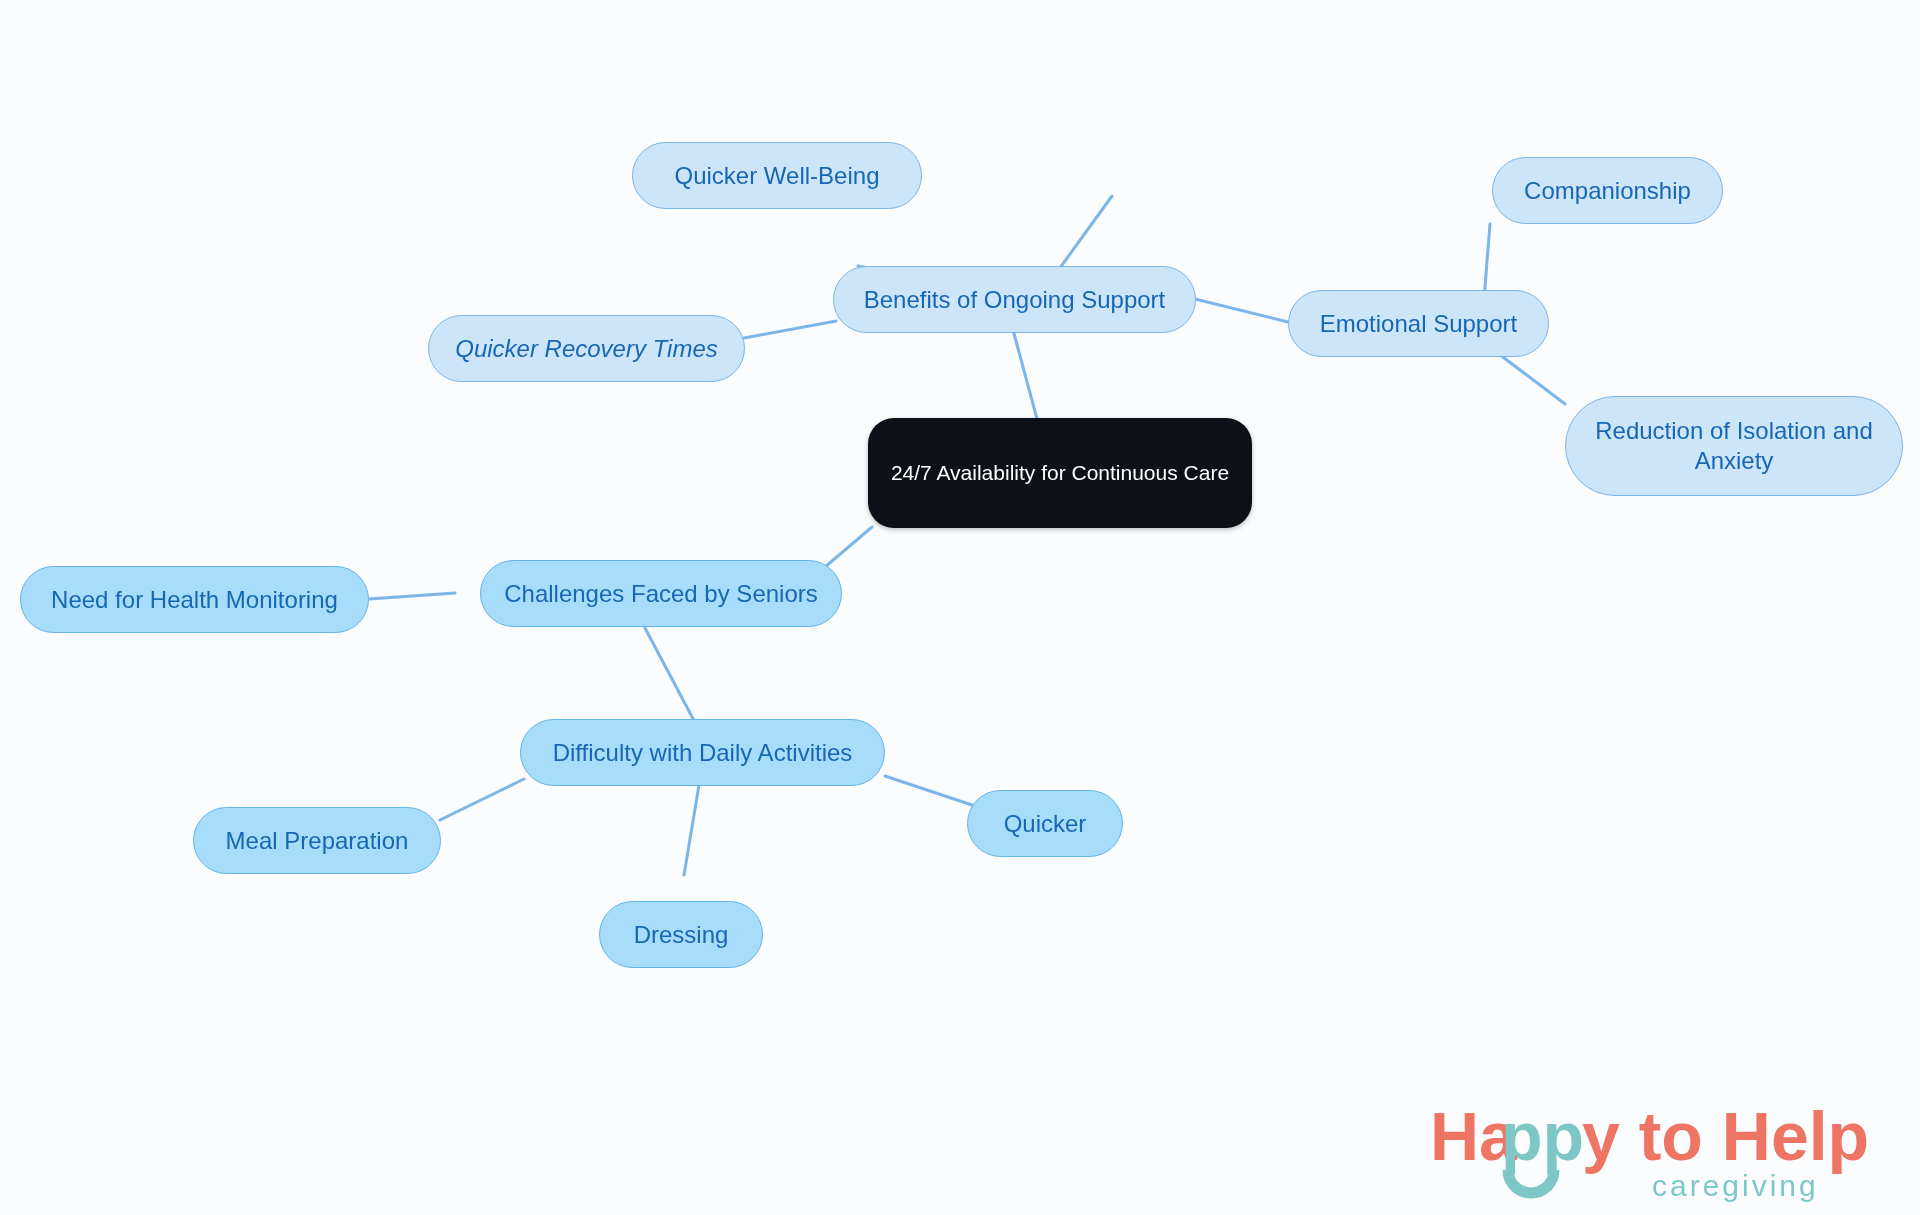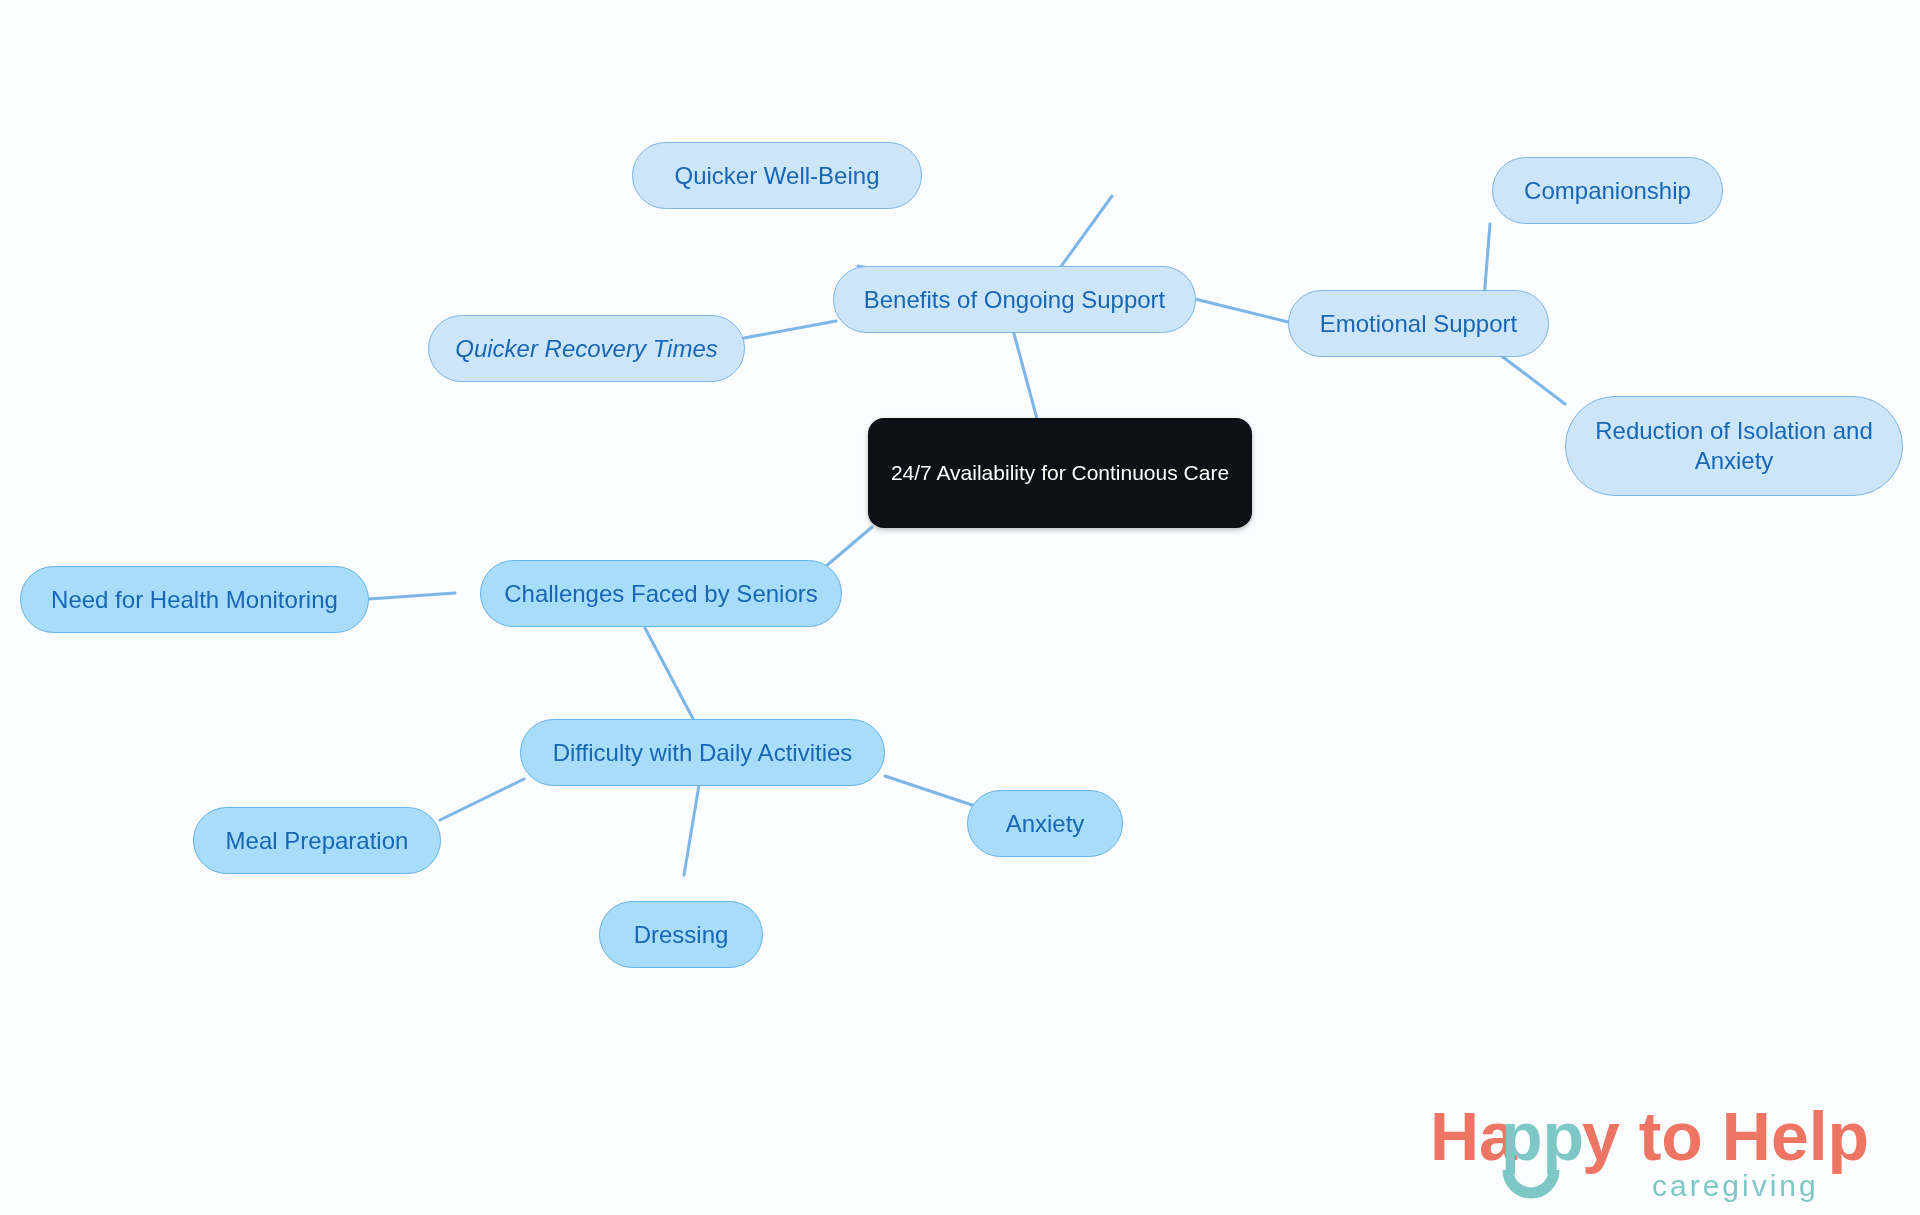--- a/index.html
+++ b/index.html
@@ -30,21 +30,21 @@
     justify-content: center;
     text-align: center;
     border-radius: 999px;
     line-height: 1.25;
     padding: 6px 14px;
   }
   .node.root {
     background: #0d1117;
     color: #ffffff;
     border: none;
-    border-radius: 16px;
+    border-radius: 26px;
     font-size: 21px;
     box-shadow: 0 2px 5px rgba(0,0,0,0.25);
   }
   .node.light {
     background: #cce5f9;
     border: 1.5px solid #7cb5e8;
     color: #1767b5;
     font-size: 24px;
   }
   .node.vivid {
@@ -144,21 +144,21 @@
 
   <div class="node vivid" style="left:193px; top:807px; width:248px; height:67px;">
     <span class="label">Meal Preparation</span>
   </div>
 
   <div class="node vivid" style="left:599px; top:884px; width:164px; height:67px;margin-top:17px;">
     <span class="label">Dressing</span>
   </div>
 
   <div class="node vivid" style="left:967px; top:790px; width:156px; height:67px;">
-    <span class="label">Anxiety</span>
+    <span class="label">Quicker</span>
   </div>
 
   <svg id="logo" viewBox="0 0 460 108" xmlns="http://www.w3.org/2000/svg">
 
     <path d="M 78 72 a 23 23 0 0 0 46 0" fill="none" stroke="#7dc8c6" stroke-width="11" stroke-linecap="butt"></path>
     <text x="0" y="62" font-family="'Liberation Sans', sans-serif" font-size="68" font-weight="bold" fill="#ee7564">Ha</text>
     <text x="71" y="62" font-family="'Liberation Sans', sans-serif" font-size="68" font-weight="bold" fill="#7dc8c6">pp</text>
     <text x="152" y="62" font-family="'Liberation Sans', sans-serif" font-size="68" font-weight="bold" fill="#ee7564">y to Help</text>
     <text x="222" y="98" font-family="'Liberation Sans', sans-serif" font-size="30" letter-spacing="3" fill="#7dc8c6">caregiving</text>
   </svg>

